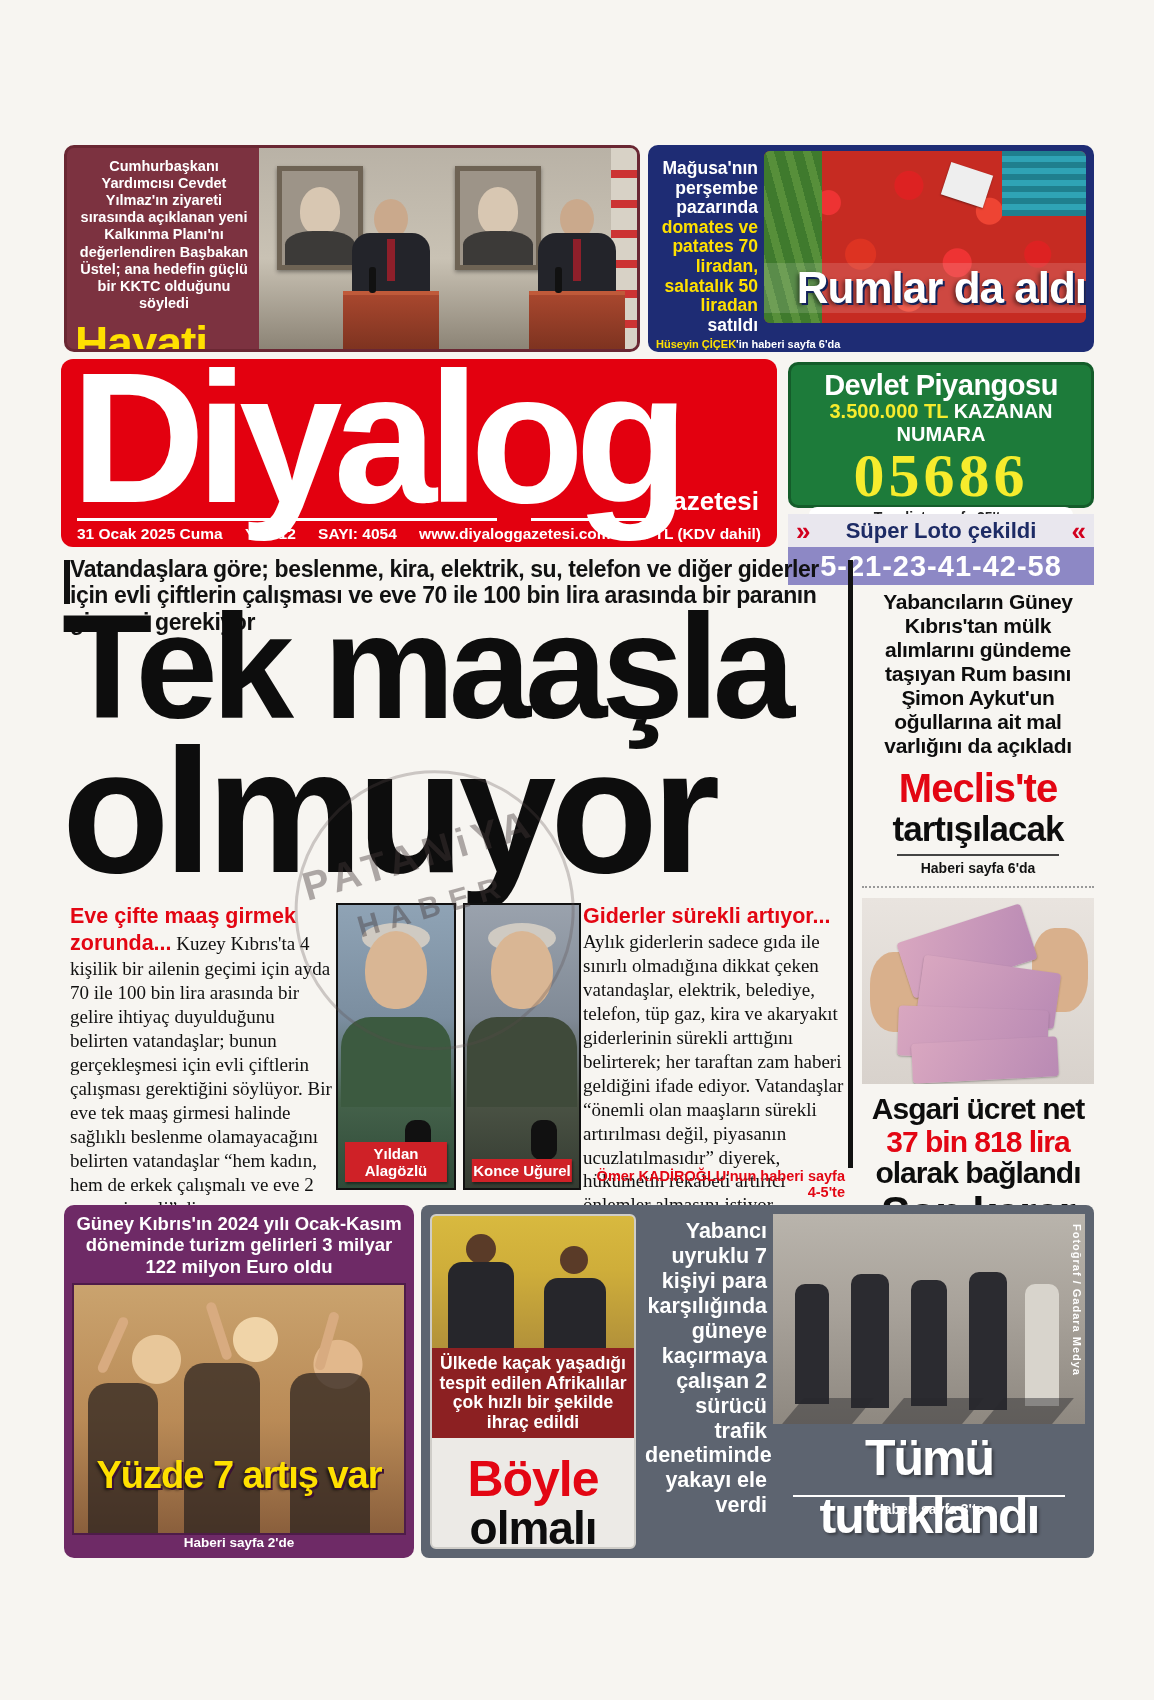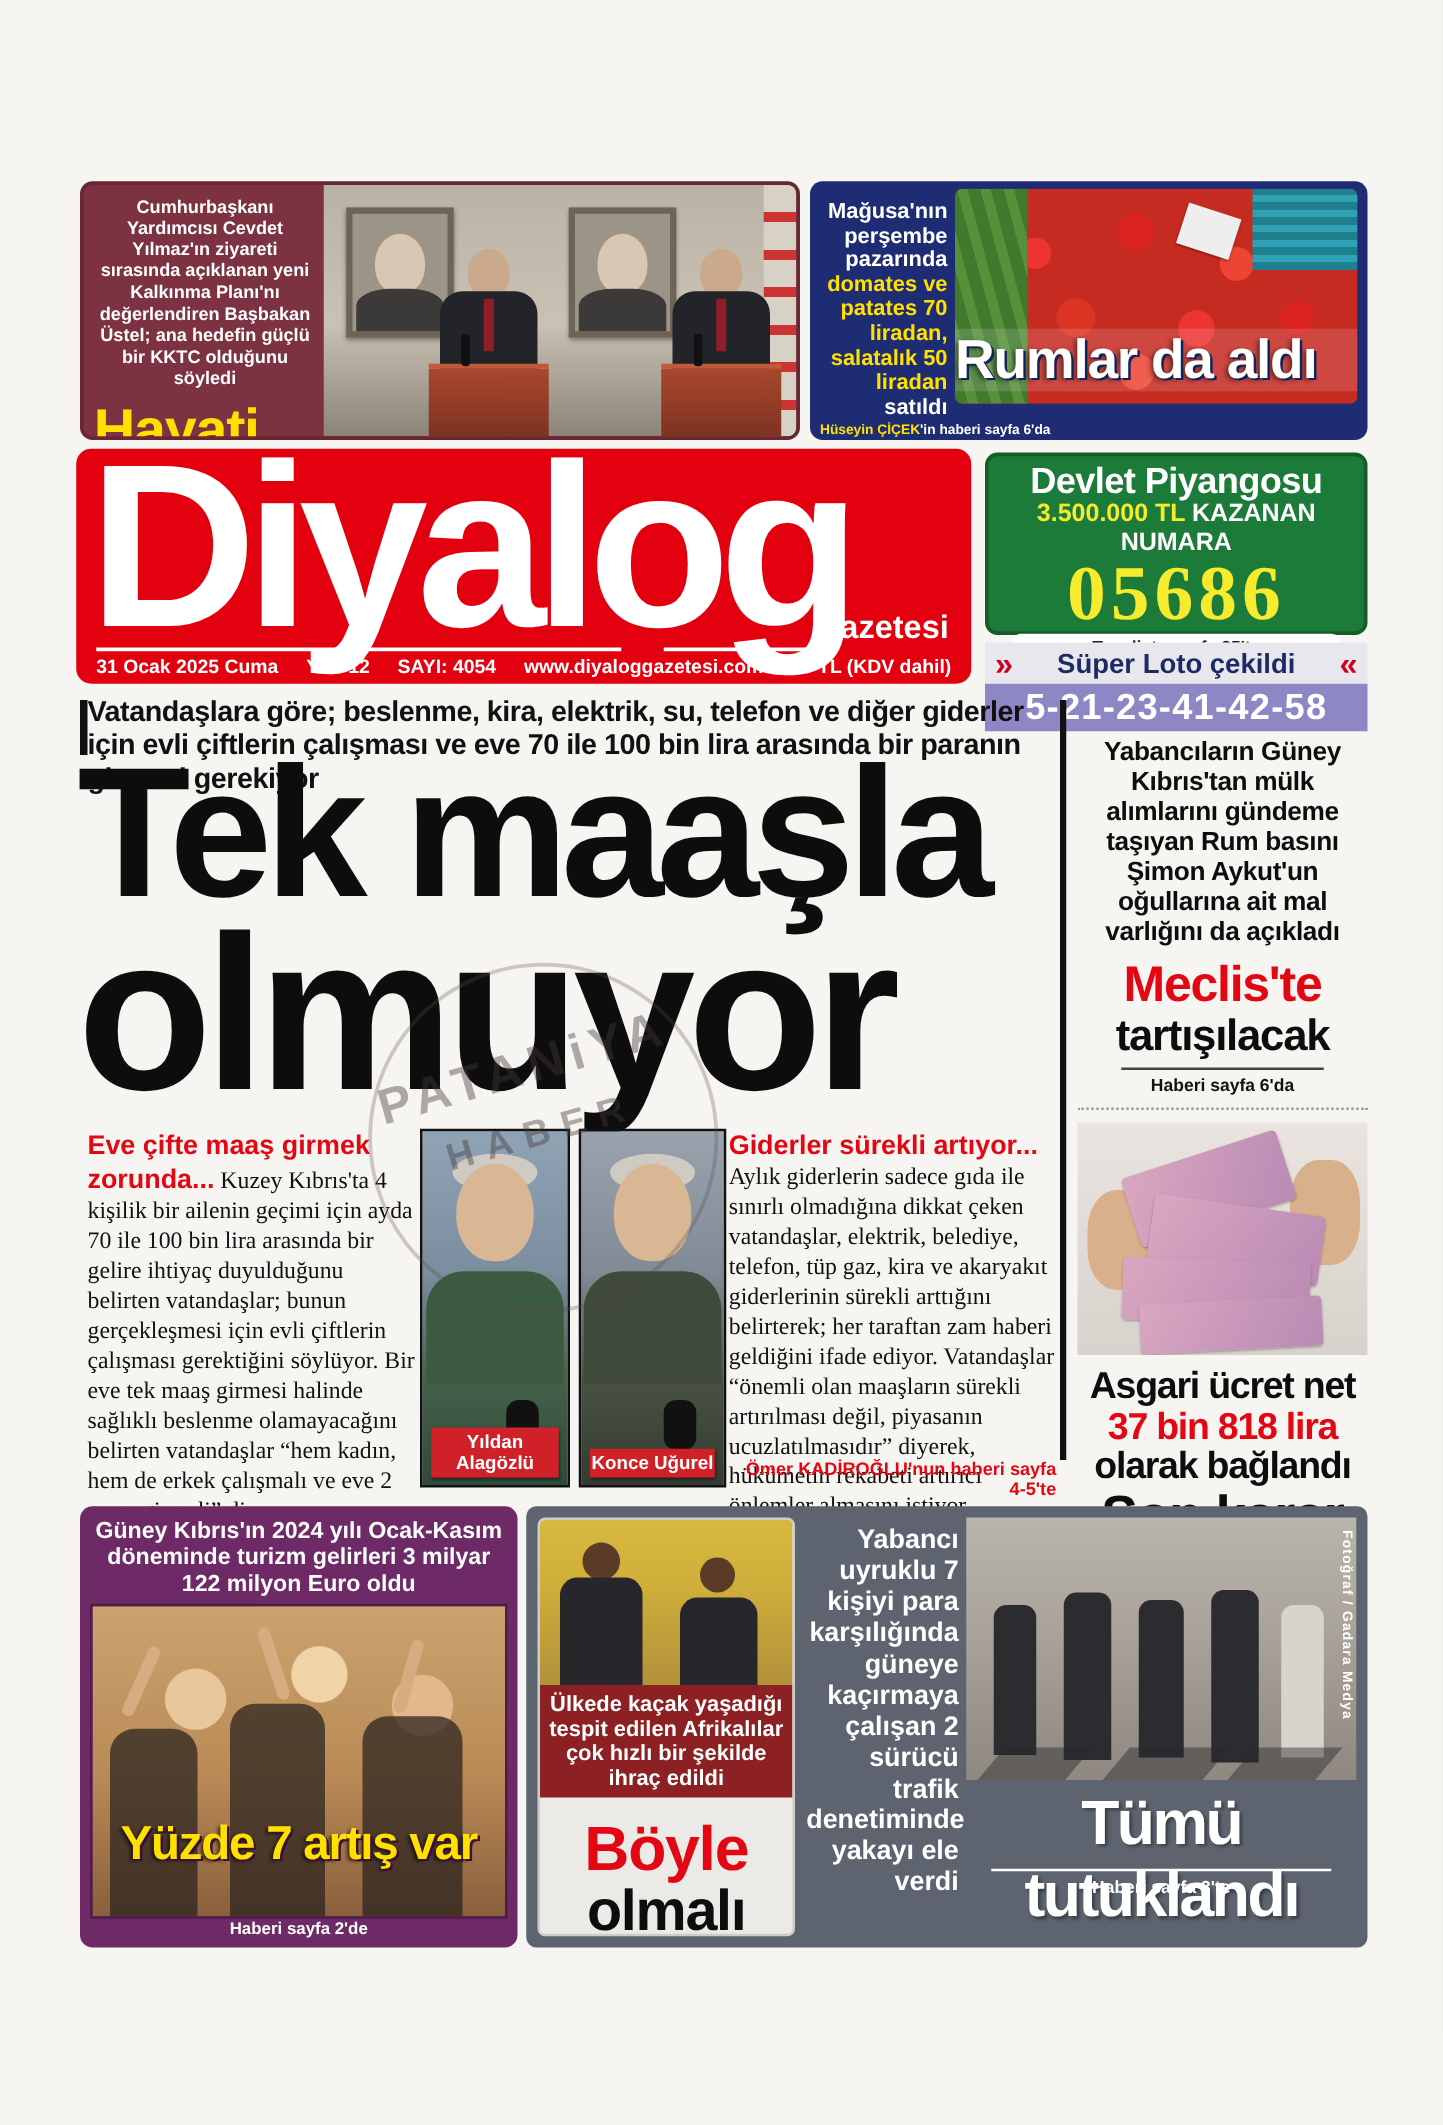--- a/index.html
+++ b/index.html
@@ -41,21 +41,21 @@
       radial-gradient(circle at 70% 35%, #e43 13px, transparent 14px),
       radial-gradient(circle at 30% 60%, #d32 15px, transparent 16px),
       radial-gradient(circle at 60% 65%, #e33 14px, transparent 15px),
       radial-gradient(circle at 85% 60%, #d22 13px, transparent 14px),
       radial-gradient(circle at 45% 85%, #e43 14px, transparent 15px),
       #c62b22;
   }
   .cukes{ position:absolute; left:0; top:0; width:18%; height:100%; background:repeating-linear-gradient(75deg,#3f7a2d 0 10px,#578f3a 10px 18px);}
   .crate{ position:absolute; right:0; top:0; width:26%; height:38%; background:repeating-linear-gradient(0deg,#1f7f8e 0 6px,#2fa3b5 6px 12px);}
   .pricesign{ position:absolute; right:30%; top:10%; width:44px; height:34px; background:#eee; transform:rotate(18deg); box-shadow:0 1px 2px rgba(0,0,0,.4);}
-  .tr-head{ position:absolute; left:0; right:0; bottom:10px; text-align:left; color:#fff; font-weight:800; font-size:44px; letter-spacing:-1px;
+  .tr-head{ position:absolute; left:0; right:0; bottom:10px; text-align:right; color:#fff; font-weight:800; font-size:44px; letter-spacing:-1px;
     text-shadow:2px 2px 0 #12225a, -2px 2px 4px rgba(0,0,0,.5); background:rgba(255,255,255,.14); }
   .tr-credit{ width:100%; text-align:left; font-weight:bold; font-size:11px; padding:3px 4px 0 0; }
 
   
   .masthead{ position:absolute; left:61px; top:359px; width:716px; height:188px; background:#e3000f; border-radius:12px; color:#fff; overflow:hidden;}
   .logo{ position:absolute; left:10px; top:-28px; font-size:186px; font-weight:800; letter-spacing:-9px; color:#fff; }
   .logo-sub{ position:absolute; right:18px; bottom:30px; font-size:26px; font-weight:800; }
   .mast-lines{ position:absolute; left:16px; bottom:26px; width:420px; border-top:3px solid #fff; }
   .mast-lines2{ position:absolute; left:470px; bottom:26px; width:130px; border-top:3px solid #fff; }
   .mast-info{ position:absolute; left:0; bottom:4px; width:100%; display:flex; justify-content:space-between; padding:0 16px; font-size:15.5px; font-weight:bold; }

